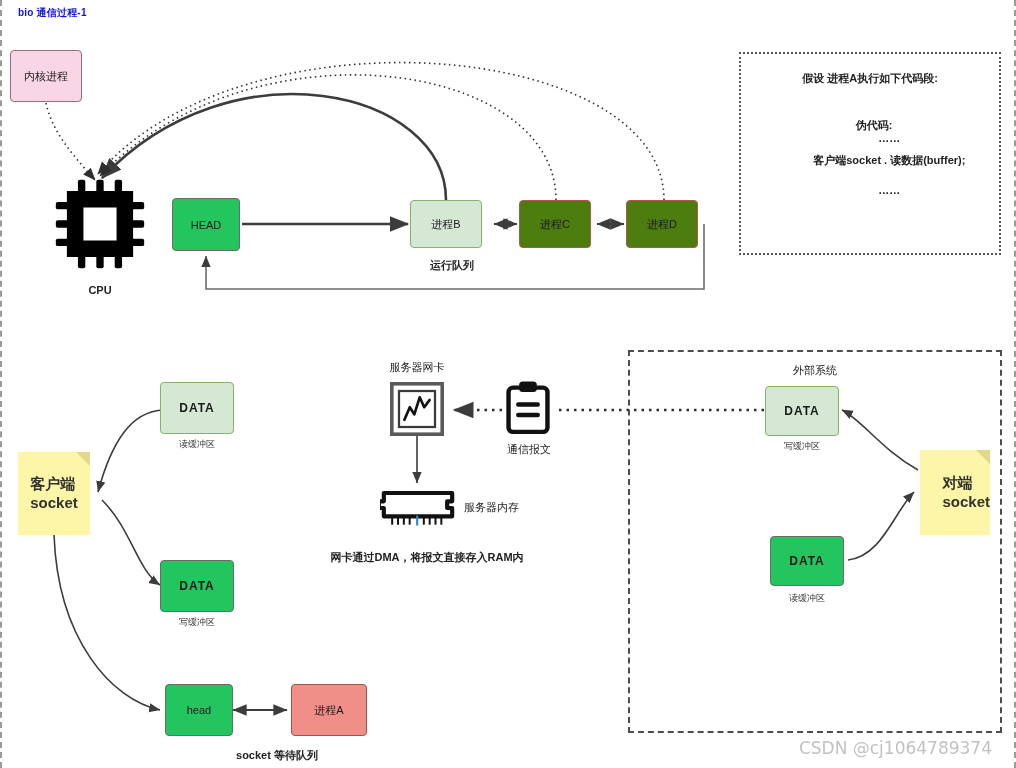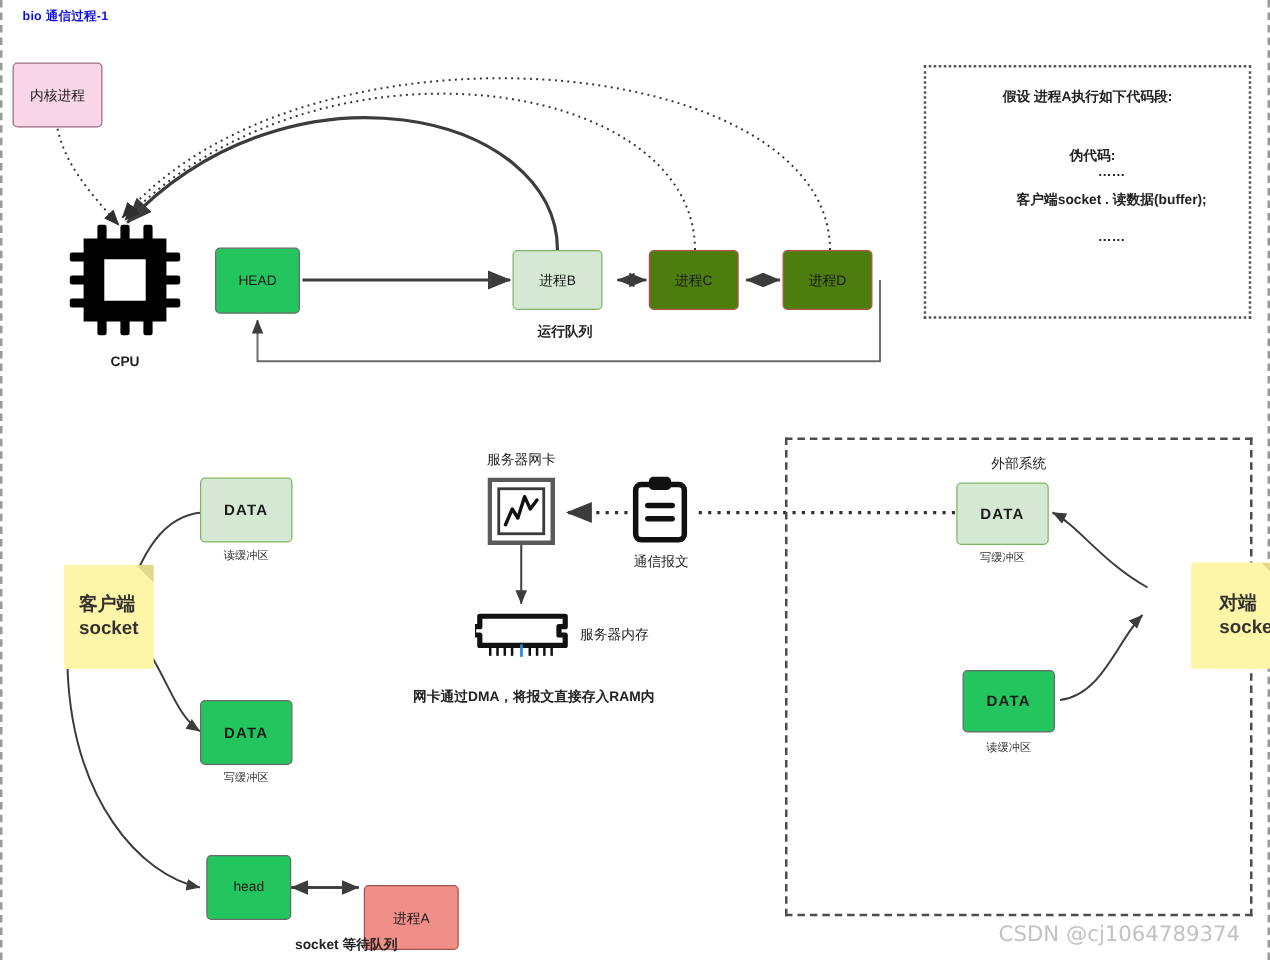--- a/index.html
+++ b/index.html
@@ -62,41 +62,39 @@
     background: #d5e8d4;
     border-color: #82b366;
   }
   .box.pink {
     background: #4d7c0f;
     border-color: #b85450;
   }
   .box.red {
     background: #f08e88;
     border-color: #a3524e;
-    margin-top: 24px;
   }
   .box.data {
     font-size: 12px;
     font-weight: bold;
     letter-spacing: 1px;
   }
   .box.head-box { font-size: 11px; }
   
   .note {
     position: absolute;
     background: #fdf6a8;
     box-sizing: border-box;
     display: flex;
     align-items: center;
     justify-content: center;
     font-size: 15px;
     font-weight: bold;
     line-height: 1.25;
     color: #33322e;
-    margin-left: 33px;
   }
   .note .fold {
     position: absolute;
     top: 0; right: 0;
     width: 14px; height: 14px;
     background: #e0d98c;
     clip-path: polygon(0 0, 100% 100%, 100% 0);
   }
   
   .caption {

